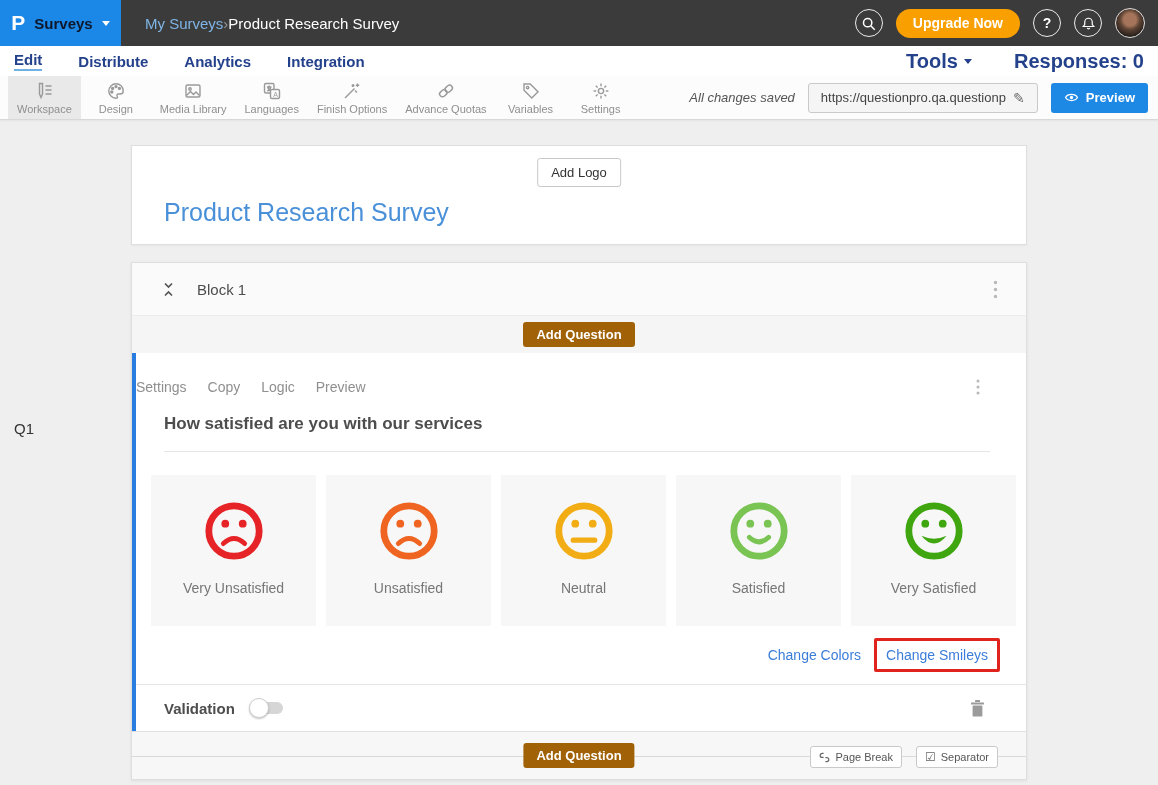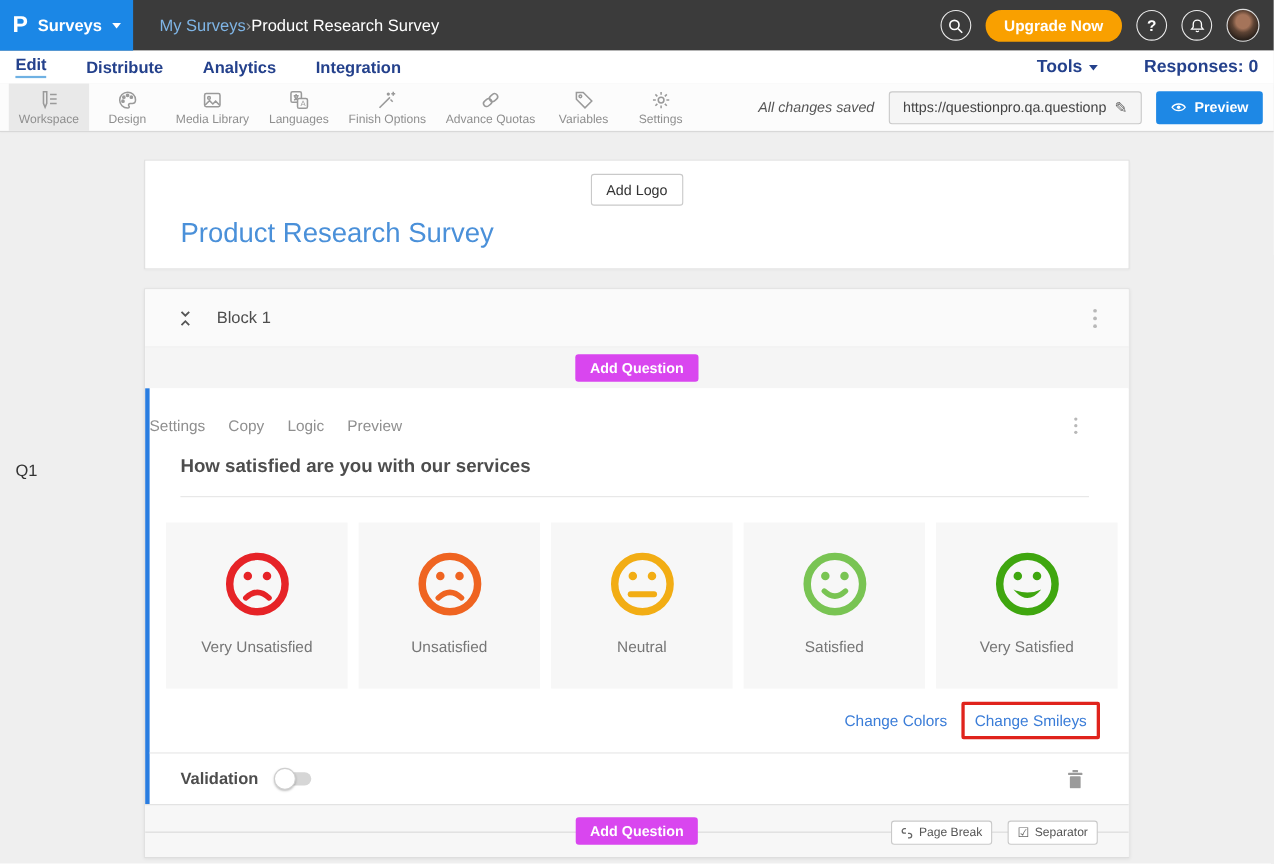--- a/index.html
+++ b/index.html
@@ -5,36 +5,36 @@
   * { margin:0; padding:0; box-sizing:border-box; }
   html,body { width:1158px; height:785px; }
   body {
     font-family:"Liberation Sans", sans-serif;
     background:#efefef; position:relative; overflow:hidden; color:#444;
   }
   
   .topbar { height:46px; background:#3b3b3b; display:flex; align-items:center; }
   .logo-box { width:121px; height:46px; background:#1b87e6; display:flex; align-items:center; justify-content:center; gap:9px; cursor:pointer; }
   .logo-p { color:#fff; font-size:21px; font-weight:800; }
-  .logo-label { color:#ffffff; font-size:15px; font-weight:700; }
+  .logo-label { color:#0f172a; font-size:15px; font-weight:700; }
   .caret-down { width:0; height:0; border-left:4px solid transparent; border-right:4px solid transparent; border-top:5px solid currentColor; display:inline-block; }
   .logo-box .caret-down { color:#fff; }
   .breadcrumb { display:flex; align-items:center; margin-left:24px; font-size:15px; }
   .crumb-parent { color:#7fb5e6; cursor:pointer; }
   .crumb-sep { color:#9a9a9a; font-size:15px; }
   .crumb-current { color:#fff; }
   .topbar-right { margin-left:auto; display:flex; align-items:center; gap:13px; padding-right:13px; }
   .circle-btn { width:28px; height:28px; border:1.5px solid rgba(255,255,255,.9); border-radius:50%; display:flex; align-items:center; justify-content:center; color:#fff; font-size:14px; font-weight:700; cursor:pointer; background:transparent; }
   .upgrade-btn { background:#f9a000; color:#fff; border:none; border-radius:15px; height:29px; padding:0 17px; font-size:14px; font-weight:700; cursor:pointer; }
   .avatar { width:30px; height:30px; border-radius:50%; border:1.5px solid #ddd; background:radial-gradient(circle at 50% 38%, #a5745a 0 28%, #5d4334 45%, #221c18 78%); cursor:pointer; }
   
   .subnav { height:30px; background:#fff; display:flex; align-items:center; padding:0 14px; }
   .tab { margin-right:36px; font-size:15px; font-weight:700; color:#24418c; cursor:pointer; }
   .tab.active { border-bottom:2px solid #6fb1e3; padding-bottom:1px; }
-  .subnav-right { margin-left:auto; display:flex; align-items:center; gap:42px; color:#24418c; font-size:16px; font-weight:700; }
+  .subnav-right { margin-left:auto; display:flex; align-items:center; gap:42px; color:#24418c; font-size:20px; font-weight:700; }
   .tools-link { display:flex; align-items:center; gap:6px; cursor:pointer; }
   .tools-link .caret-down { color:#24418c; }
   
   .toolbar { height:44px; background:#fcfcfc; border-bottom:1px solid #d8d8d8; box-shadow:0 1px 2px rgba(0,0,0,.05); display:flex; align-items:stretch; padding-left:8px; }
   .tool { min-width:70px; padding:3px 9px 2px; display:flex; flex-direction:column; align-items:center; justify-content:center; gap:2px; color:#8f8f8f; font-size:11px; cursor:pointer; }
   .tool.active { background:#e9e9e9; }
   .tool svg { stroke:#9a9a9a; fill:none; stroke-width:1.4; }
   .toolbar-right { margin-left:auto; display:flex; align-items:center; gap:13px; padding-right:10px; }
   .saved-status { font-style:italic; font-size:13px; color:#555; }
   .url-box { width:230px; height:30px; background:#f5f5f5; border:1px solid #c9c9c9; border-radius:3px; display:flex; align-items:center; padding:0 12px; }
@@ -45,21 +45,21 @@
   .card { width:896px; margin:0 auto; background:#fff; border:1px solid #dedede; }
   .survey-card { margin-top:25px; height:100px; position:relative; box-shadow:0 1px 2px rgba(0,0,0,.04); }
   .add-logo-btn { position:absolute; top:12px; left:50%; transform:translateX(-50%); background:#fff; border:1px solid #c9c9c9; border-radius:3px; padding:6px 13px; font-size:13px; color:#333; cursor:pointer; }
   .survey-title { margin:52px 0 0 32px; font-size:25px; font-weight:400; color:#4a90d9; cursor:text; }
   .block-card { margin-top:17px; box-shadow:0 1px 3px rgba(0,0,0,.07); }
   .block-header { height:53px; background:#fafafa; border-bottom:1px solid #ececec; display:flex; align-items:center; padding:0 28px; }
   .collapse-icon { cursor:pointer; display:flex; }
   .block-title { margin-left:20px; font-size:15px; color:#4d4d4d; }
   .dots-icon { margin-left:auto; cursor:pointer; display:flex; }
   .addq-strip { height:37px; background:#f5f5f5; display:flex; align-items:center; justify-content:center; }
-  .btn-blue { background:#d946ef; border:none; border-radius:3px; color:#fff; font-size:13px; font-weight:700; padding:5px 13px; cursor:pointer; font-family:"Liberation Sans",sans-serif; }
+  .btn-blue { background:#a16207; border:none; border-radius:3px; color:#fff; font-size:13px; font-weight:700; padding:5px 13px; cursor:pointer; font-family:"Liberation Sans",sans-serif; }
   
   .question { border-left:4px solid #2a7de0; background:#fff; padding-bottom:0; }
   .q-actions { display:flex; justify-content:flex-end; align-items:center; gap:21px; padding:26px 46px 0 0; color:#8f8f8f; font-size:14px; }
   .q-action { cursor:pointer; }
   .q-title { margin:19px 0 0 28px; font-size:17px; font-weight:600; color:#4d4d4d; cursor:text; }
   .q-divider { margin:17px 36px 0 28px; border-bottom:1px solid #e6e6e6; }
   .smileys { display:flex; gap:10px; margin:23px 0 0 15px; }
   .smiley-card { width:165px; height:151px; background:#f7f7f7; display:flex; flex-direction:column; align-items:center; cursor:pointer; }
   .smiley-card svg { margin-top:25px; }
   .smiley-label { margin-top:18px; font-size:14px; color:#767676; }

